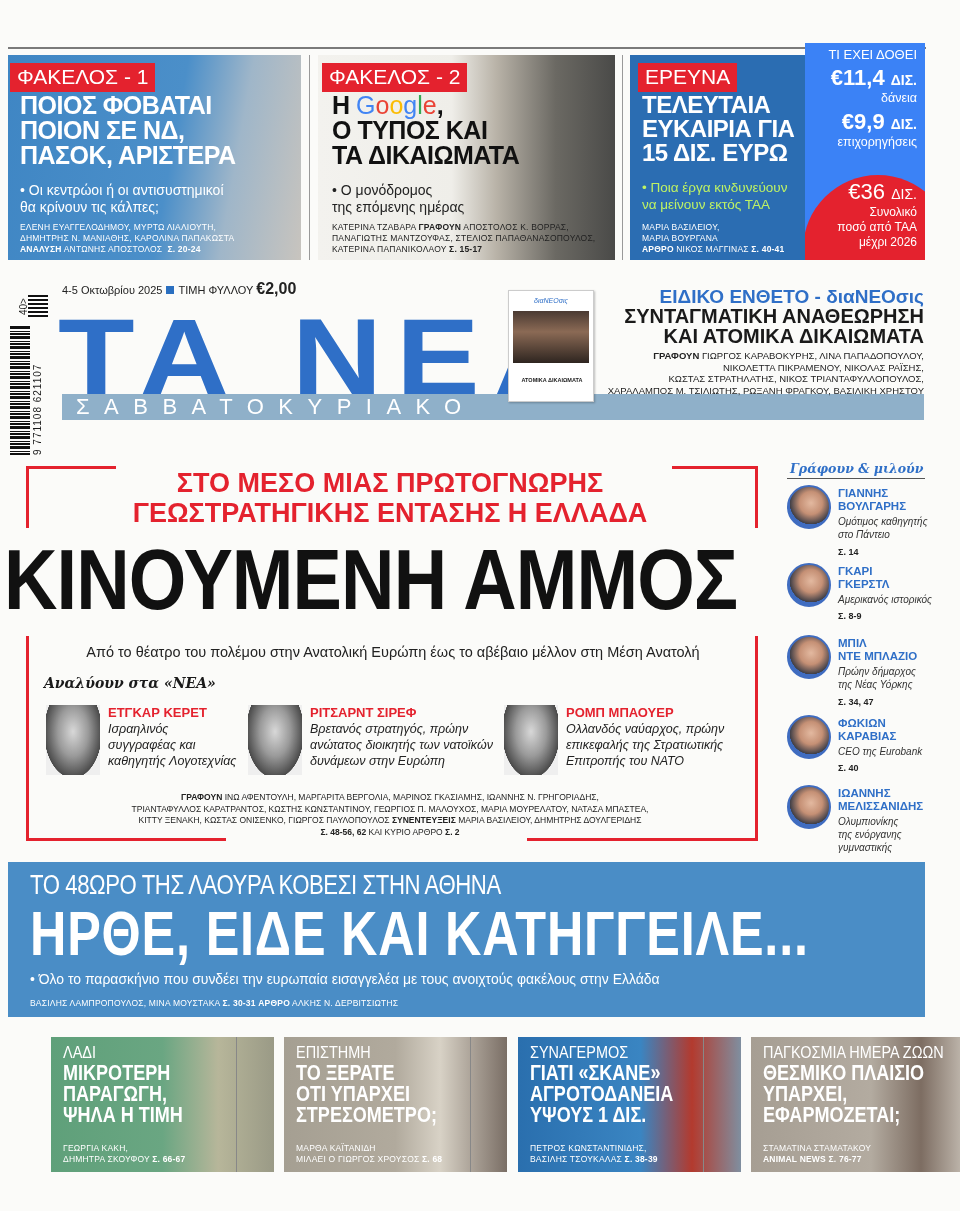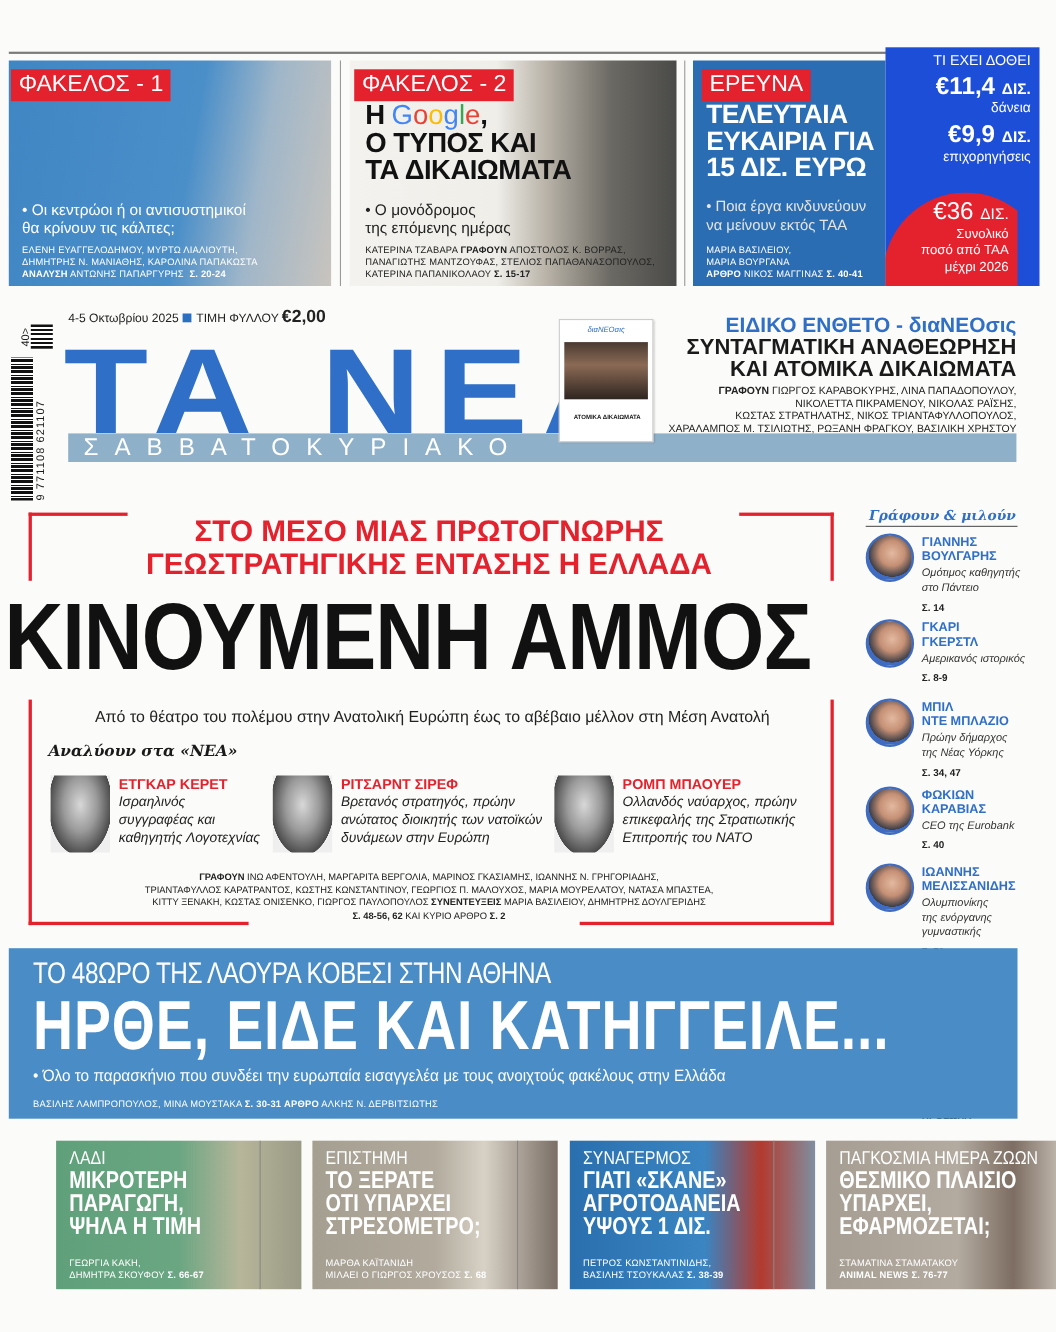--- a/index.html
+++ b/index.html
@@ -8,21 +8,21 @@
   .abs { position: absolute; }
 
   
   .top-rule { left: 8px; top: 47px; width: 918px; height: 2px; background: #7a7a7a; }
 
   
   .promo { top: 55px; height: 205px; overflow: hidden; }
   .promo1 { left: 8px; width: 293px; background: linear-gradient(100deg, #3f86c4 0%, #4b8fc9 55%, #9fb6c9 75%, #c8c4be 100%); }
   .promo2 { left: 318px; width: 297px; background: linear-gradient(90deg, #f3f2ee 0%, #efeee9 45%, #b9b3a8 60%, #6b6963 80%, #4a4a48 100%); }
   .promo3 { left: 630px; width: 175px; background: #2b6db2; }
-  .promo3-side { left: 805px; top: 43px; width: 140px; height: 217px; background: #1d4ed8; }
+  .promo3-side { left: 805px; top: 43px; width: 120px; height: 217px; background: #3b82f6; }
   .promo-sep { top: 55px; width: 1px; height: 205px; background: #999; }
 
   .kicker { position: absolute; background: #e4222e; color: #fff; font-size: 21px; padding: 1px 7px 2px 7px; line-height: 26px; }
   .promo-title { position: absolute; font-weight: bold; line-height: 24px; font-size: 24px; letter-spacing: -0.5px; }
   .promo-bullet { position: absolute; font-size: 14px; line-height: 17px; }
   .promo-credit { position: absolute; font-size: 8.5px; line-height: 11px; letter-spacing: 0.2px; }
 
   
   .date-line { left: 62px; top: 280px; font-size: 11px; color: #222; white-space: nowrap; }
   .date-line .sq { display: inline-block; width: 8px; height: 8px; background: #2a6fc0; margin: 0 4px; vertical-align: 0; }
@@ -98,28 +98,33 @@
   .bp .t { position: absolute; left: 12px; top: 25px; color: #fff; font-weight: bold; font-size: 22px; line-height: 21px; transform: scaleX(0.82); transform-origin: left top; white-space: nowrap; }
   .bp .c { position: absolute; left: 12px; top: 106px; color: #fff; font-size: 8.5px; line-height: 10.5px; white-space: nowrap; letter-spacing: 0.2px; }
 </style>
 </head>
 <body>
 
 <div class="abs top-rule"></div>
 
 <div class="abs promo promo1">
   <div class="kicker" style="left:2px;top:8px;">ΦΑΚΕΛΟΣ - 1</div>
+  <div class="promo-title" style="left:12px;top:38px;color:#fff;font-size:25px;line-height:25px;">
+    <div>ΠΟΙΟΣ ΦΟΒΑΤΑΙ</div>
+    <div>ΠΟΙΟΝ ΣΕ ΝΔ,</div>
+    <div>ΠΑΣΟΚ, ΑΡΙΣΤΕΡΑ</div>
+  </div>
   <div class="promo-bullet" style="left:12px;top:127px;color:#fff;">
     <div>• Οι κεντρώοι ή οι αντισυστημικοί</div>
     <div>θα κρίνουν τις κάλπες;</div>
   </div>
   <div class="promo-credit" style="left:12px;top:167px;color:#fff;">
     <div>ΕΛΕΝΗ ΕΥΑΓΓΕΛΟΔΗΜΟΥ, ΜΥΡΤΩ ΛΙΑΛΙΟΥΤΗ,</div>
     <div>ΔΗΜΗΤΡΗΣ Ν. ΜΑΝΙΑΘΗΣ, ΚΑΡΟΛΙΝΑ ΠΑΠΑΚΩΣΤΑ</div>
-    <div><b>ΑΝΑΛΥΣΗ</b> <span>ΑΝΤΩΝΗΣ ΠΑΠΑΡΓΥΡΗΣ</span> &nbsp;<b>Σ. 20-24</b></div>
+    <div><b>ΑΝΑΛΥΣΗ</b> <span>ΑΝΤΩΝΗΣ ΑΠΟΣΤΟΛΟΣ</span> &nbsp;<b>Σ. 20-24</b></div>
   </div>
 </div>
 
 <div class="abs promo-sep" style="left:309px;"></div>
 
 <div class="abs promo promo2">
   <div class="kicker" style="left:4px;top:8px;">ΦΑΚΕΛΟΣ - 2</div>
   <div class="promo-title" style="left:14px;top:38px;color:#111;font-size:25px;line-height:25px;">
     <div><span>Η</span>
       <span style="font-weight:normal;letter-spacing:0;">
@@ -140,21 +145,21 @@
 
 <div class="abs promo-sep" style="left:622px;"></div>
 
 <div class="abs promo promo3">
   <div class="kicker" style="left:8px;top:8px;">ΕΡΕΥΝΑ</div>
   <div class="promo-title" style="left:12px;top:38px;color:#fff;font-size:24px;line-height:24px;">
     <div>ΤΕΛΕΥΤΑΙΑ</div>
     <div>ΕΥΚΑΙΡΙΑ ΓΙΑ</div>
     <div>15 ΔΙΣ. ΕΥΡΩ</div>
   </div>
-  <div class="promo-bullet" style="left:12px;top:124px;color:#e5e5e5;font-size:13.5px;">
+  <div class="promo-bullet" style="left:12px;top:124px;color:#bef264;font-size:13.5px;">
     <div>• Ποια έργα κινδυνεύουν</div>
     <div>να μείνουν εκτός ΤΑΑ</div>
   </div>
   <div class="promo-credit" style="left:12px;top:167px;color:#fff;">
     <div>ΜΑΡΙΑ ΒΑΣΙΛΕΙΟΥ,</div>
     <div>ΜΑΡΙΑ ΒΟΥΡΓΑΝΑ</div>
     <div><b>ΑΡΘΡΟ</b> <span>ΝΙΚΟΣ ΜΑΓΓΙΝΑΣ</span> <b>Σ. 40-41</b></div>
   </div>
 </div>
 

